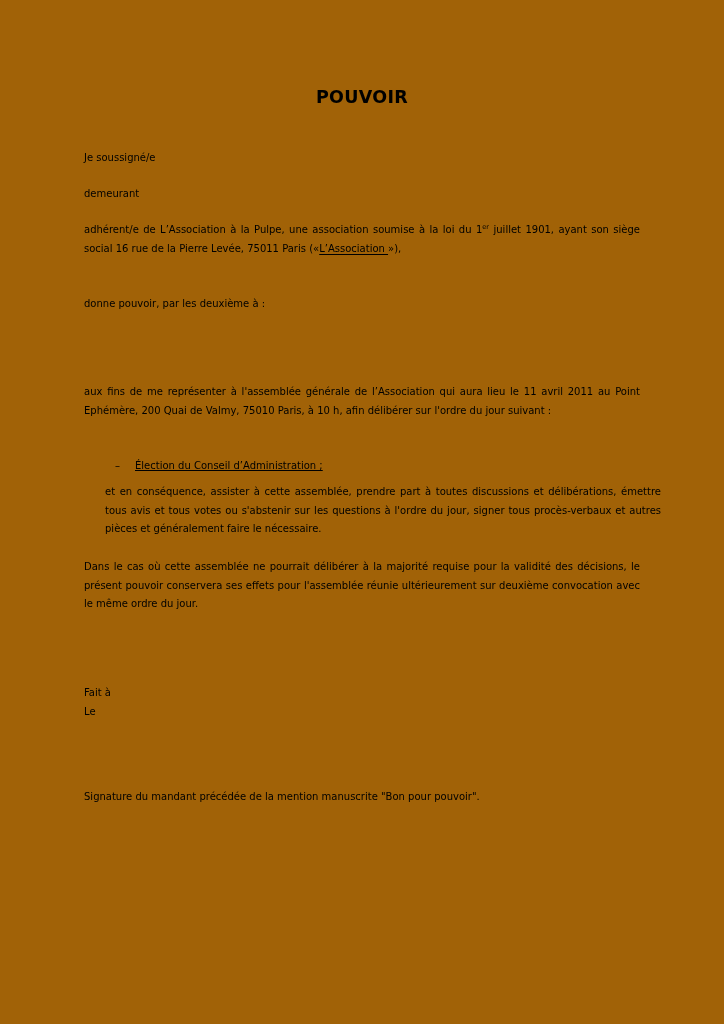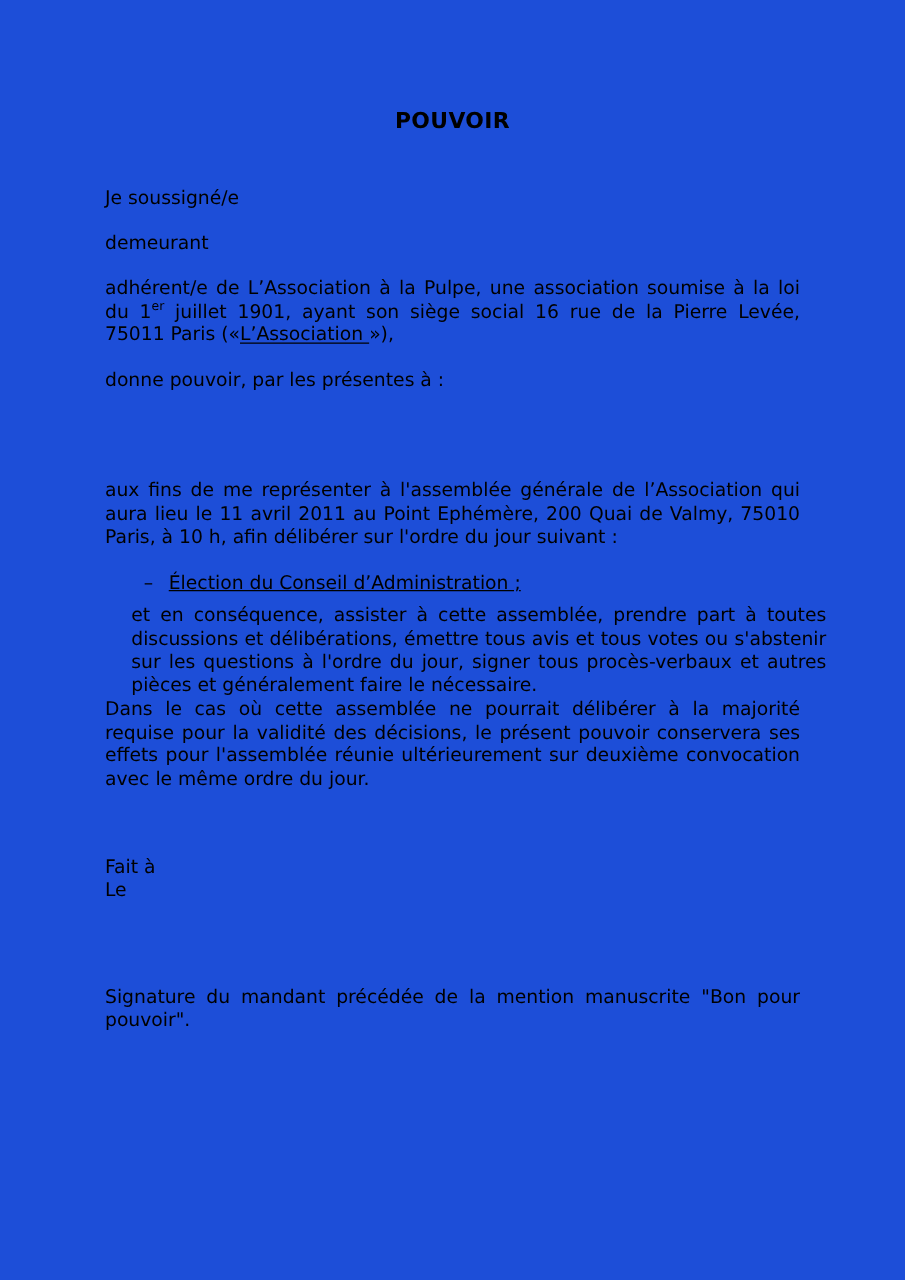--- a/index.html
+++ b/index.html
@@ -8,21 +8,21 @@
     background: #ffffff;
   }
   body {
     font-family: "DejaVu Sans", "Liberation Sans", sans-serif;
     color: #000000;
   }
   .page {
     position: relative;
     width: 724px;
     height: 1024px;
-    background: #1d4ed8;
+    background: #a16207;
     overflow: hidden;
     box-sizing: border-box;
   }
   .content {
     position: absolute;
     left: 84px;
     top: 0;
     width: 556px;
   }
   .doc-title {
@@ -32,21 +32,21 @@
     width: 556px;
     text-align: center;
     font-size: 17.5px;
     font-weight: bold;
     letter-spacing: 0.3px;
     line-height: 22px;
   }
   .para {
     position: absolute;
     width: 556px;
-    font-size: 15px;
+    font-size: 10px;
     line-height: 18.7px;
     text-align: justify;
     text-justify: inter-word;
     -webkit-hyphens: none;
     hyphens: none;
   }
   .para.noj {
     text-align: left;
   }
   .p-soussigne   { top: 149px; }
@@ -82,21 +82,21 @@
   <div class="content">
 
     <div class="doc-title">POUVOIR</div>
 
     <div class="para noj p-soussigne">Je soussigné/e</div>
 
     <div class="para noj p-demeurant">demeurant</div>
 
     <div class="para p-adherent"><span>adhérent/e de L’Association à la Pulpe, une association soumise à la loi du 1</span><sup class="ordinal">er</sup><span> juillet 1901, ayant son siège social 16 rue de la Pierre Levée, 75011 Paris («</span><span class="underline-term">L’Association </span><span>»),</span></div>
 
-    <div class="para noj p-donne">donne pouvoir, par les présentes à :</div>
+    <div class="para noj p-donne">donne pouvoir, par les deuxième à :</div>
 
     <div class="para p-auxfins">aux fins de me représenter à l'assemblée générale de l’Association qui aura lieu le 11 avril 2011 au  Point Ephémère, 200 Quai de Valmy, 75010 Paris, à 10 h,  afin délibérer sur l'ordre du jour suivant :</div>
 
     <div class="para noj p-election"><span class="bullet-dash">–</span><span>Élection du Conseil d’Administration ;</span></div>
 
     <div class="para p-consequence">et en conséquence, assister à cette assemblée, prendre part à toutes discussions et délibérations, émettre tous avis et tous votes ou s'abstenir sur les questions à l'ordre du jour, signer tous procès-verbaux et autres pièces et généralement faire le nécessaire.</div>
 
     <div class="para p-danslecas">Dans le cas où cette assemblée ne pourrait délibérer à la majorité requise pour la validité des décisions, le présent pouvoir conservera ses effets pour l'assemblée réunie ultérieurement sur deuxième convocation avec le même ordre du jour.</div>
 
     <div class="para noj p-faita"><span>Fait à</span><br><span>Le</span></div>

